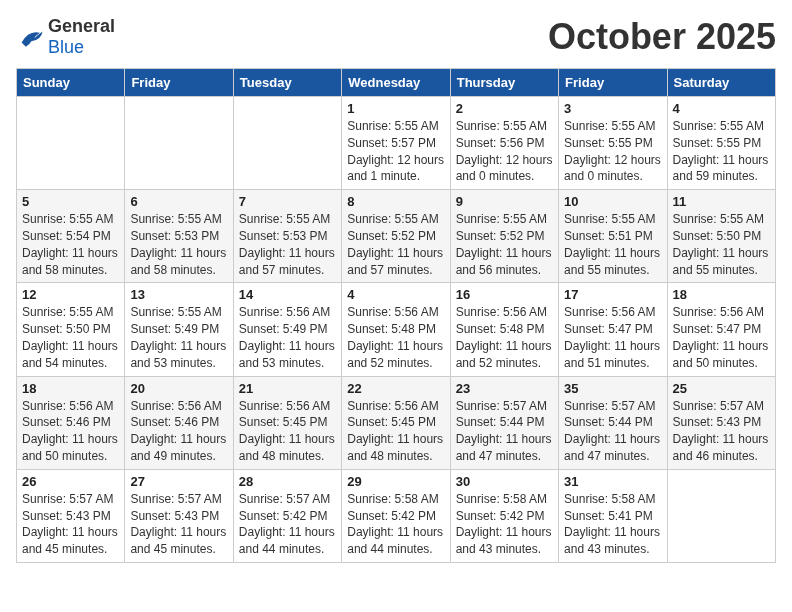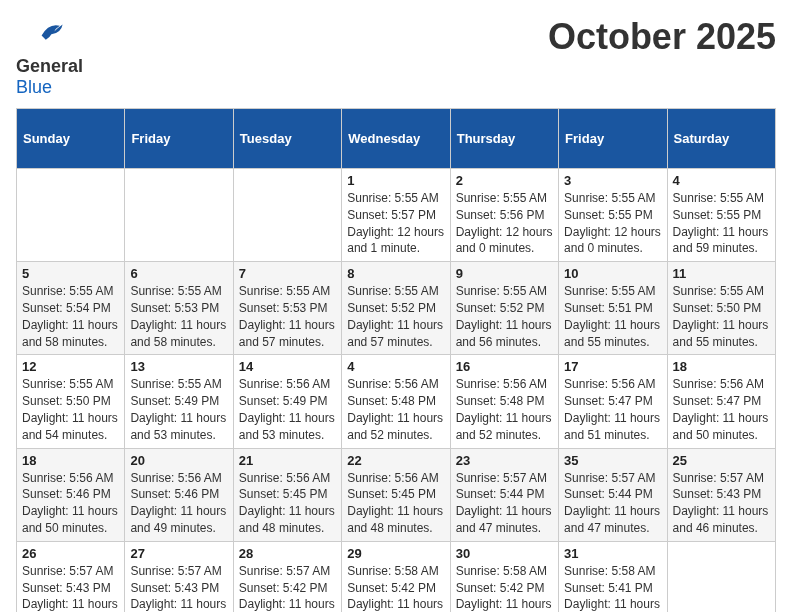--- a/index.html
+++ b/index.html
@@ -12,42 +12,41 @@
     }
     .header {
       display: flex;
       justify-content: space-between;
       align-items: flex-start;
       margin-bottom: 10px;
     }
     .logo {
       display: flex;
       align-items: center;
-      gap: 12px;
-      flex-direction: column;
+      gap: 4px;
     }
     .logo-text-general { font-size: 18px; font-weight: bold; color: #333; }
     .logo-text-blue { font-size: 18px; font-weight: normal; color: #1565c0; }
     .logo-bird {
       width: 28px;
       height: 28px;
     }
     .title-block { text-align: right; }
     .month-title { font-size: 36px; font-weight: bold; color: #333; }
     .location-title { font-size: 16px; color: #555; }
     .calendar-table {
       width: 100%;
       border-collapse: collapse;
       table-layout: fixed;
     }
     .calendar-table th {
       background-color: #1a56a0;
       color: #fff;
       text-align: left;
-      padding: 22px 6px;
+      padding: 6px 6px;
       font-size: 13px;
       font-weight: bold;
       border: 1px solid #ccc;
     }
     .calendar-table td {
       vertical-align: top;
       border: 1px solid #ccc;
       padding: 4px 5px;
       min-height: 80px;
       height: 90px;

